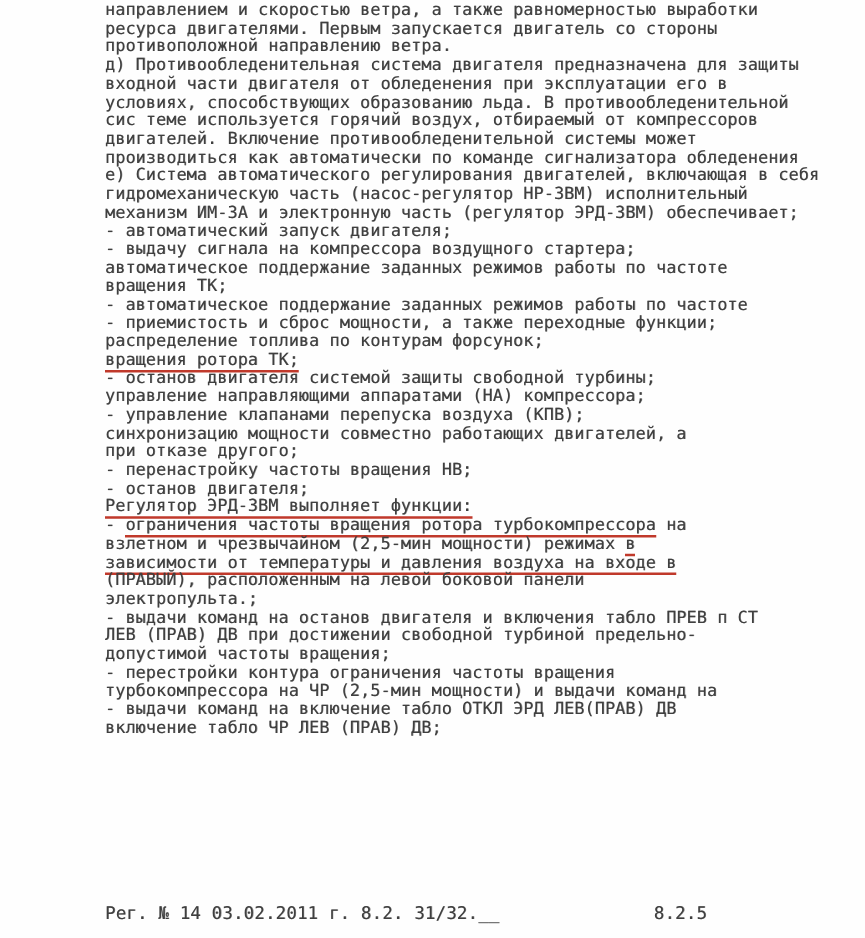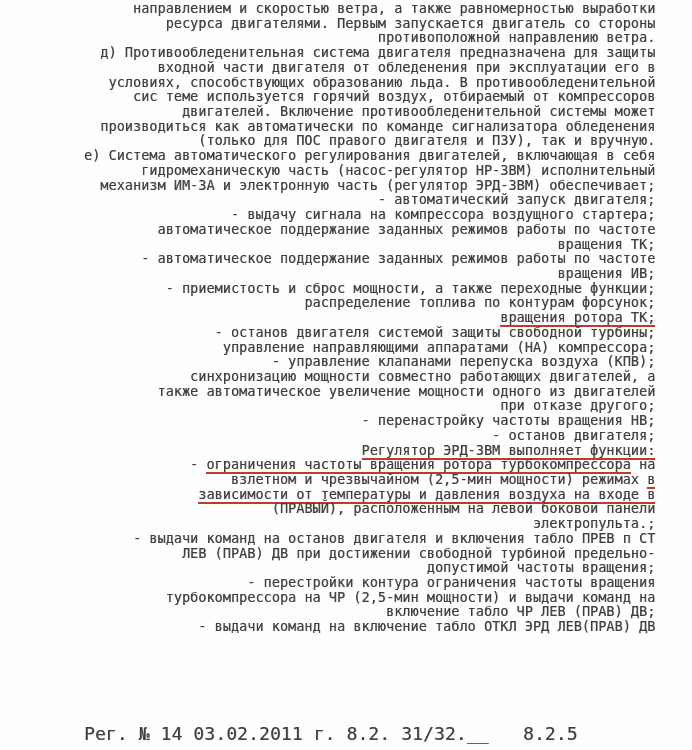--- a/index.html
+++ b/index.html
@@ -8,41 +8,40 @@
     height: 750px;
     position: relative;
     overflow: hidden;
     background: var(--paper, #fefefe);
     font-family: "DejaVu Sans Mono", "Liberation Mono", monospace;
   }
   .doc-text {
     position: absolute;
     left: 84px;
     top: 2px;
-    text-align: right;
   }
   .line {
     white-space: pre;
     font-size: 13.4px;
     line-height: 14.72px;
     height: 14.72px;
     letter-spacing: 0.1px;
     color: var(--ink, #3f3f3f);
     text-shadow: 0.45px 0 0 rgba(60,60,60,0.55);
   }
   .u {
     border-bottom: 2.6px solid var(--mark, #c0392b);
   }
   .footer {
     position: absolute;
     top: 723px;
     left: 0;
     width: 100%;
     height: 18px;
-    font-size: 18px;
+    font-size: 14px;
     letter-spacing: 0.1px;
     color: var(--ink, #3f3f3f);
     text-shadow: 0.45px 0 0 rgba(60,60,60,0.55);
     text-decoration: underline;
   }
   .footer .left  { position: absolute; left: 84px;  white-space: pre; }
   .footer .right { position: absolute; left: 523px; white-space: pre; text-align: center; }
 </style>
 </head>
 <body style="background: rgb(254, 254, 254);">
@@ -51,52 +50,49 @@
   <div class="doc-text">
       <div class="line"><span>направлением и скоростью ветра, а также равномерностью выработки</span></div>
       <div class="line"><span>ресурса двигателями. Первым запускается двигатель со стороны</span></div>
       <div class="line"><span>противоположной направлению ветра.</span></div>
       <div class="line"><span>д) Противообледенительная система двигателя предназначена для защиты</span></div>
       <div class="line"><span>входной части двигателя от обледенения при эксплуатации его в</span></div>
       <div class="line"><span>условиях, способствующих образованию льда. В противообледенительной</span></div>
       <div class="line"><span>сис теме используется горячий воздух, отбираемый от компрессоров</span></div>
       <div class="line"><span>двигателей. Включение противообледенительной системы может</span></div>
       <div class="line"><span>производиться как автоматически по команде сигнализатора обледенения</span></div>
-      <div class="line"><span>(только для ПОС правого двигателя и ПЗУ), так и вручную.</span></div>
       <div class="line"><span>е) Система автоматического регулирования двигателей, включающая в себя</span></div>
       <div class="line"><span>гидромеханическую часть (насос-регулятор НР-3ВМ) исполнительный</span></div>
       <div class="line"><span>механизм ИМ-3А и электронную часть (регулятор ЭРД-3ВМ) обеспечивает;</span></div>
       <div class="line"><span>- автоматический запуск двигателя;</span></div>
       <div class="line"><span>- выдачу сигнала на компрессора воздущного стартера;</span></div>
       <div class="line"><span>автоматическое поддержание заданных режимов работы по частоте</span></div>
       <div class="line"><span>вращения ТК;</span></div>
       <div class="line"><span>- автоматическое поддержание заданных режимов работы по частоте</span></div>
-      <div class="line"><span>вращения ИВ;</span></div>
       <div class="line"><span>- приемистость и сброс мощности, а также переходные функции;</span></div>
       <div class="line"><span>распределение топлива по контурам форсунок;</span></div>
       <div class="line"><span class="u">вращения ротора ТК;</span></div>
       <div class="line"><span>- останов двигателя системой защиты свободной турбины;</span></div>
       <div class="line"><span>управление направляющими аппаратами (НА) компрессора;</span></div>
       <div class="line"><span>- управление клапанами перепуска воздуха (КПВ);</span></div>
       <div class="line"><span>синхронизацию мощности совместно работающих двигателей, а</span></div>
-      <div class="line"><span>также автоматическое увеличение мощности одного из двигателей</span></div>
       <div class="line"><span>при отказе другого;</span></div>
       <div class="line"><span>- перенастройку частоты вращения НВ;</span></div>
       <div class="line"><span>- останов двигателя;</span></div>
       <div class="line"><span class="u">Регулятор ЭРД-3ВМ выполняет функции:</span></div>
       <div class="line"><span>- </span><span class="u">ограничения частоты вращения ротора турбокомпрессора</span><span> на</span></div>
       <div class="line"><span>взлетном и чрезвычайном (2,5-мин мощности) режимах </span><span class="u">в</span></div>
       <div class="line"><span class="u">зависимости от температуры и давления воздуха на входе в</span></div>
       <div class="line"><span>(ПРАВЫЙ), расположенным на левой боковой панели</span></div>
       <div class="line"><span>электропульта.;</span></div>
       <div class="line"><span>- выдачи команд на останов двигателя и включения табло ПРЕВ п СТ</span></div>
       <div class="line"><span>ЛЕВ (ПРАВ) ДВ при достижении свободной турбиной предельно-</span></div>
       <div class="line"><span>допустимой частоты вращения;</span></div>
       <div class="line"><span>- перестройки контура ограничения частоты вращения</span></div>
       <div class="line"><span>турбокомпрессора на ЧР (2,5-мин мощности) и выдачи команд на</span></div>
+      <div class="line"><span>- выдачи команд на включение табло ОТКЛ ЭРД ЛЕВ(ПРАВ) ДВ</span></div>
       <div class="line"><span>включение табло ЧР ЛЕВ (ПРАВ) ДВ;</span></div>
-      <div class="line"><span>- выдачи команд на включение табло ОТКЛ ЭРД ЛЕВ(ПРАВ) ДВ</span></div>
     </div>
   <div class="footer">
     <span class="left">Рег. № 14 03.02.2011 г. 8.2. 31/32.__</span>
     <span class="right">8.2.5</span>
   </div>
 </div>
 
 </body></html>

